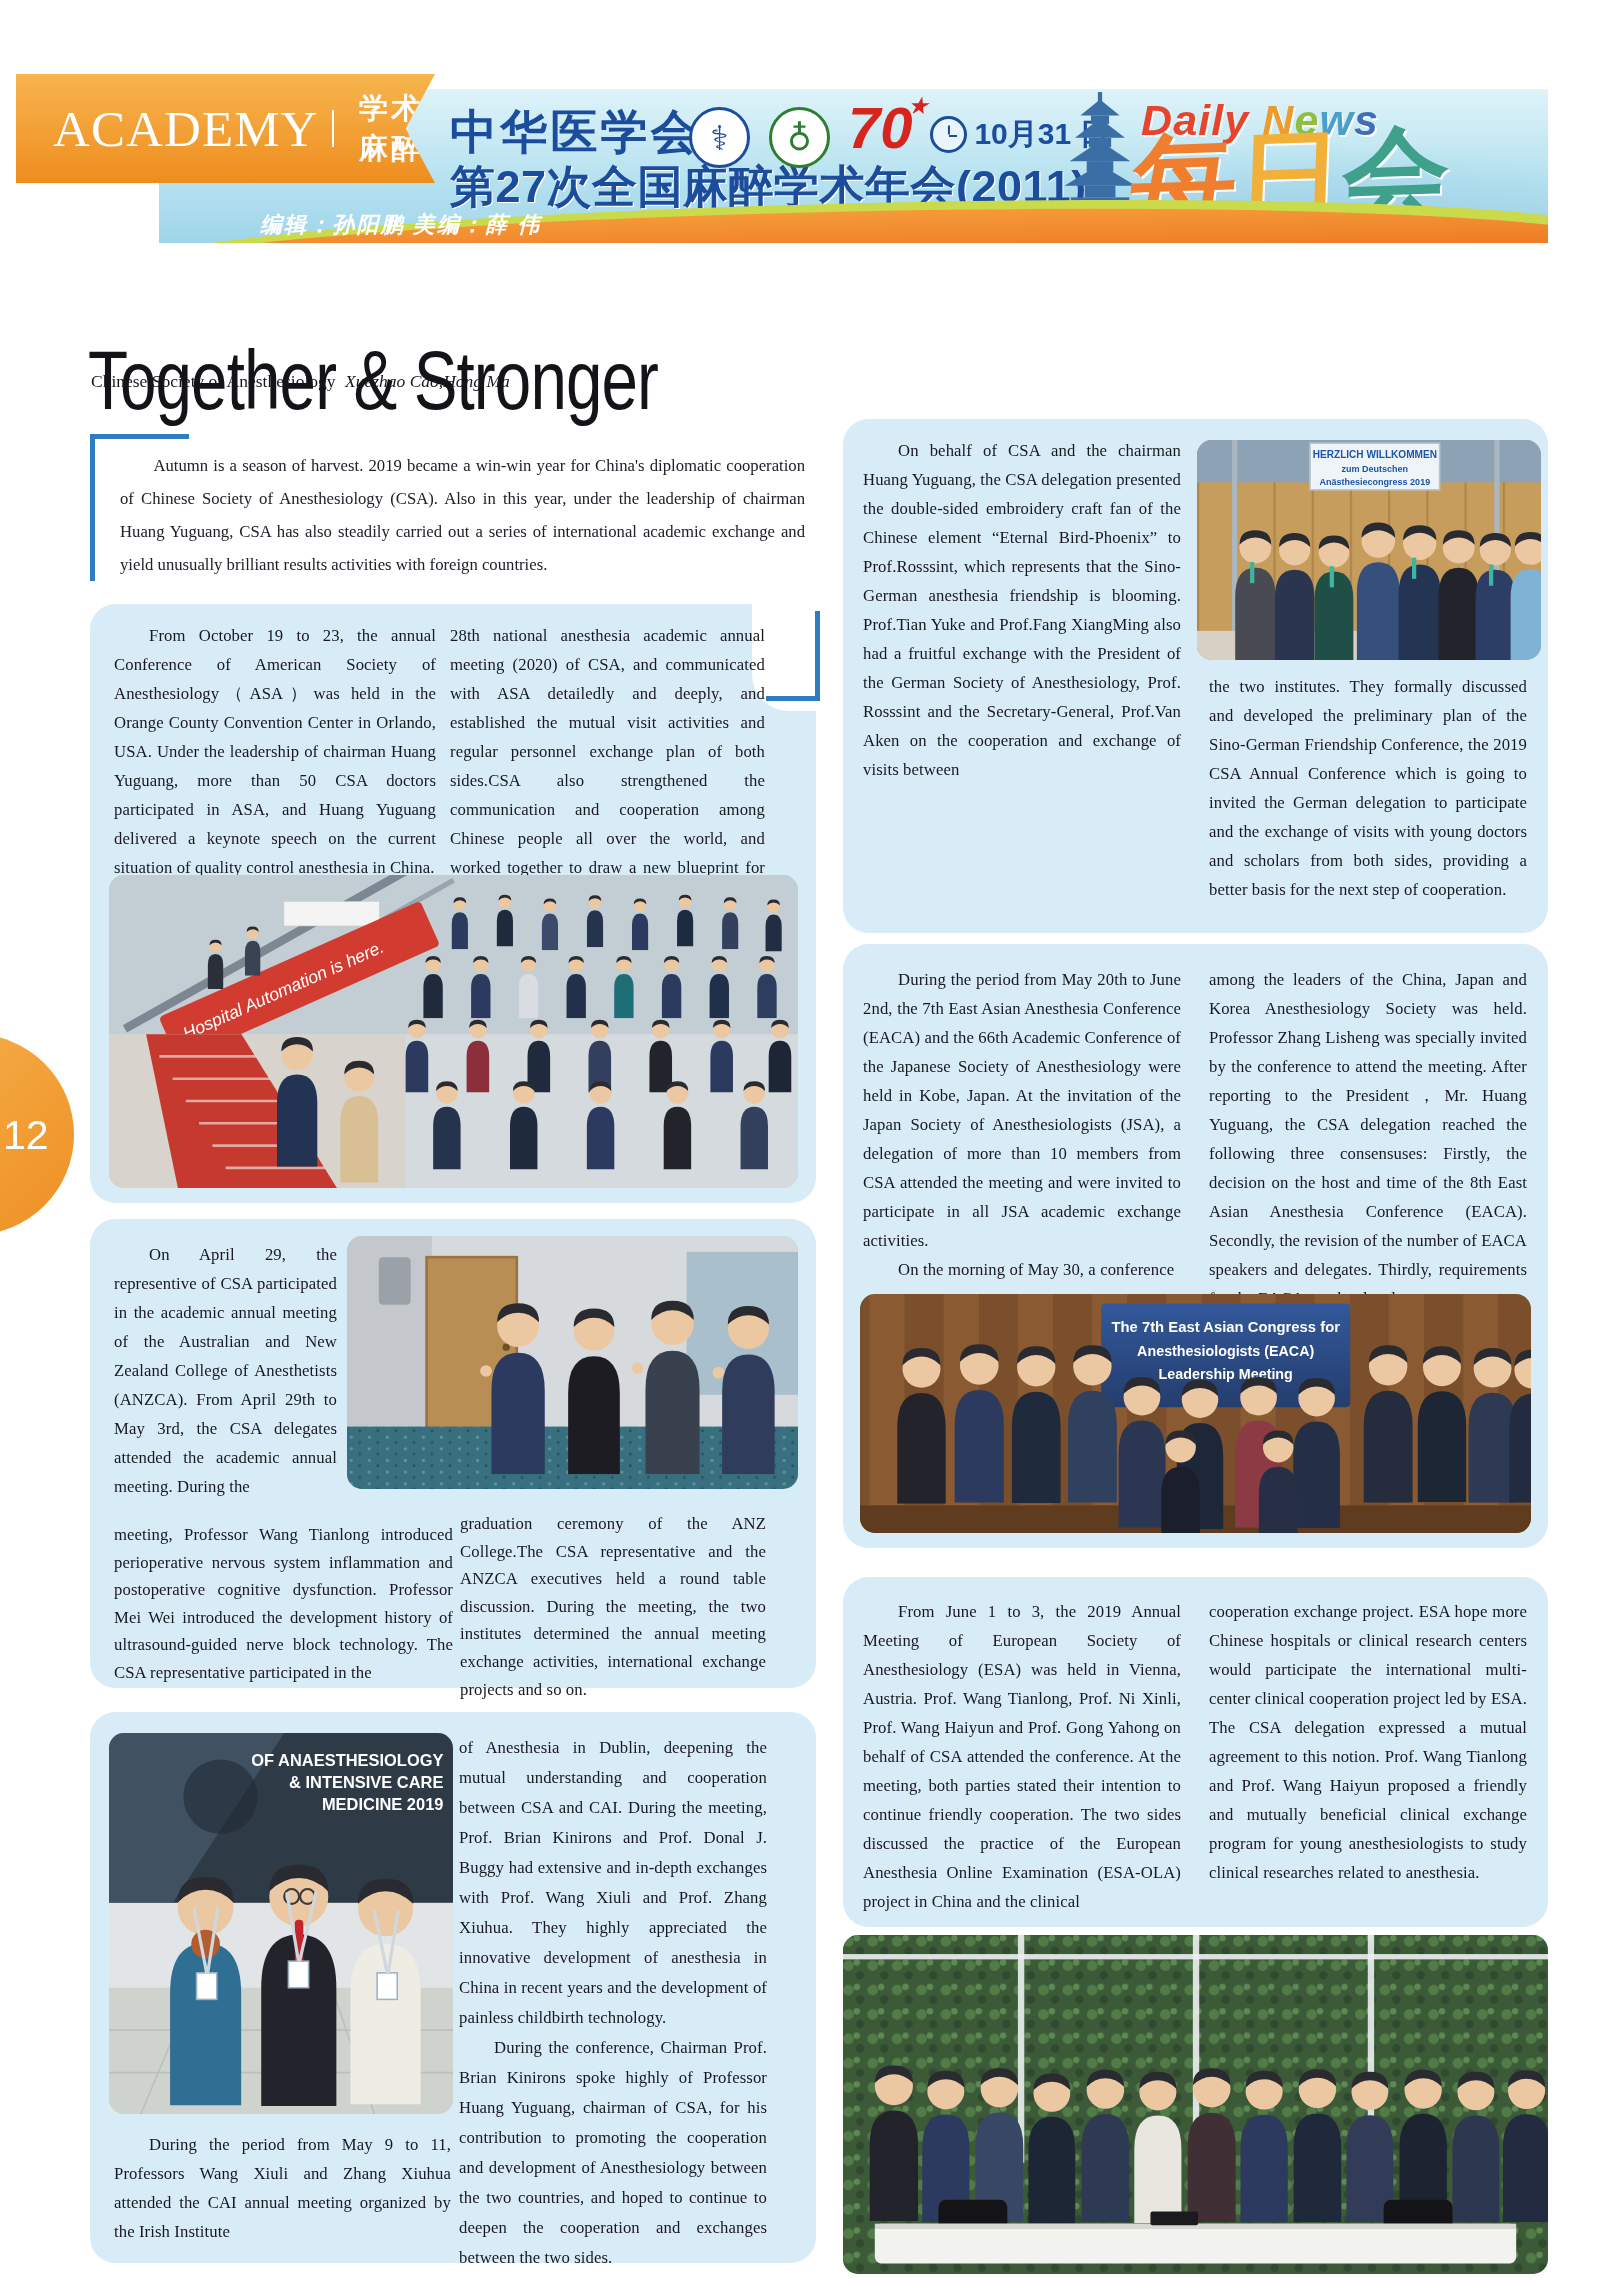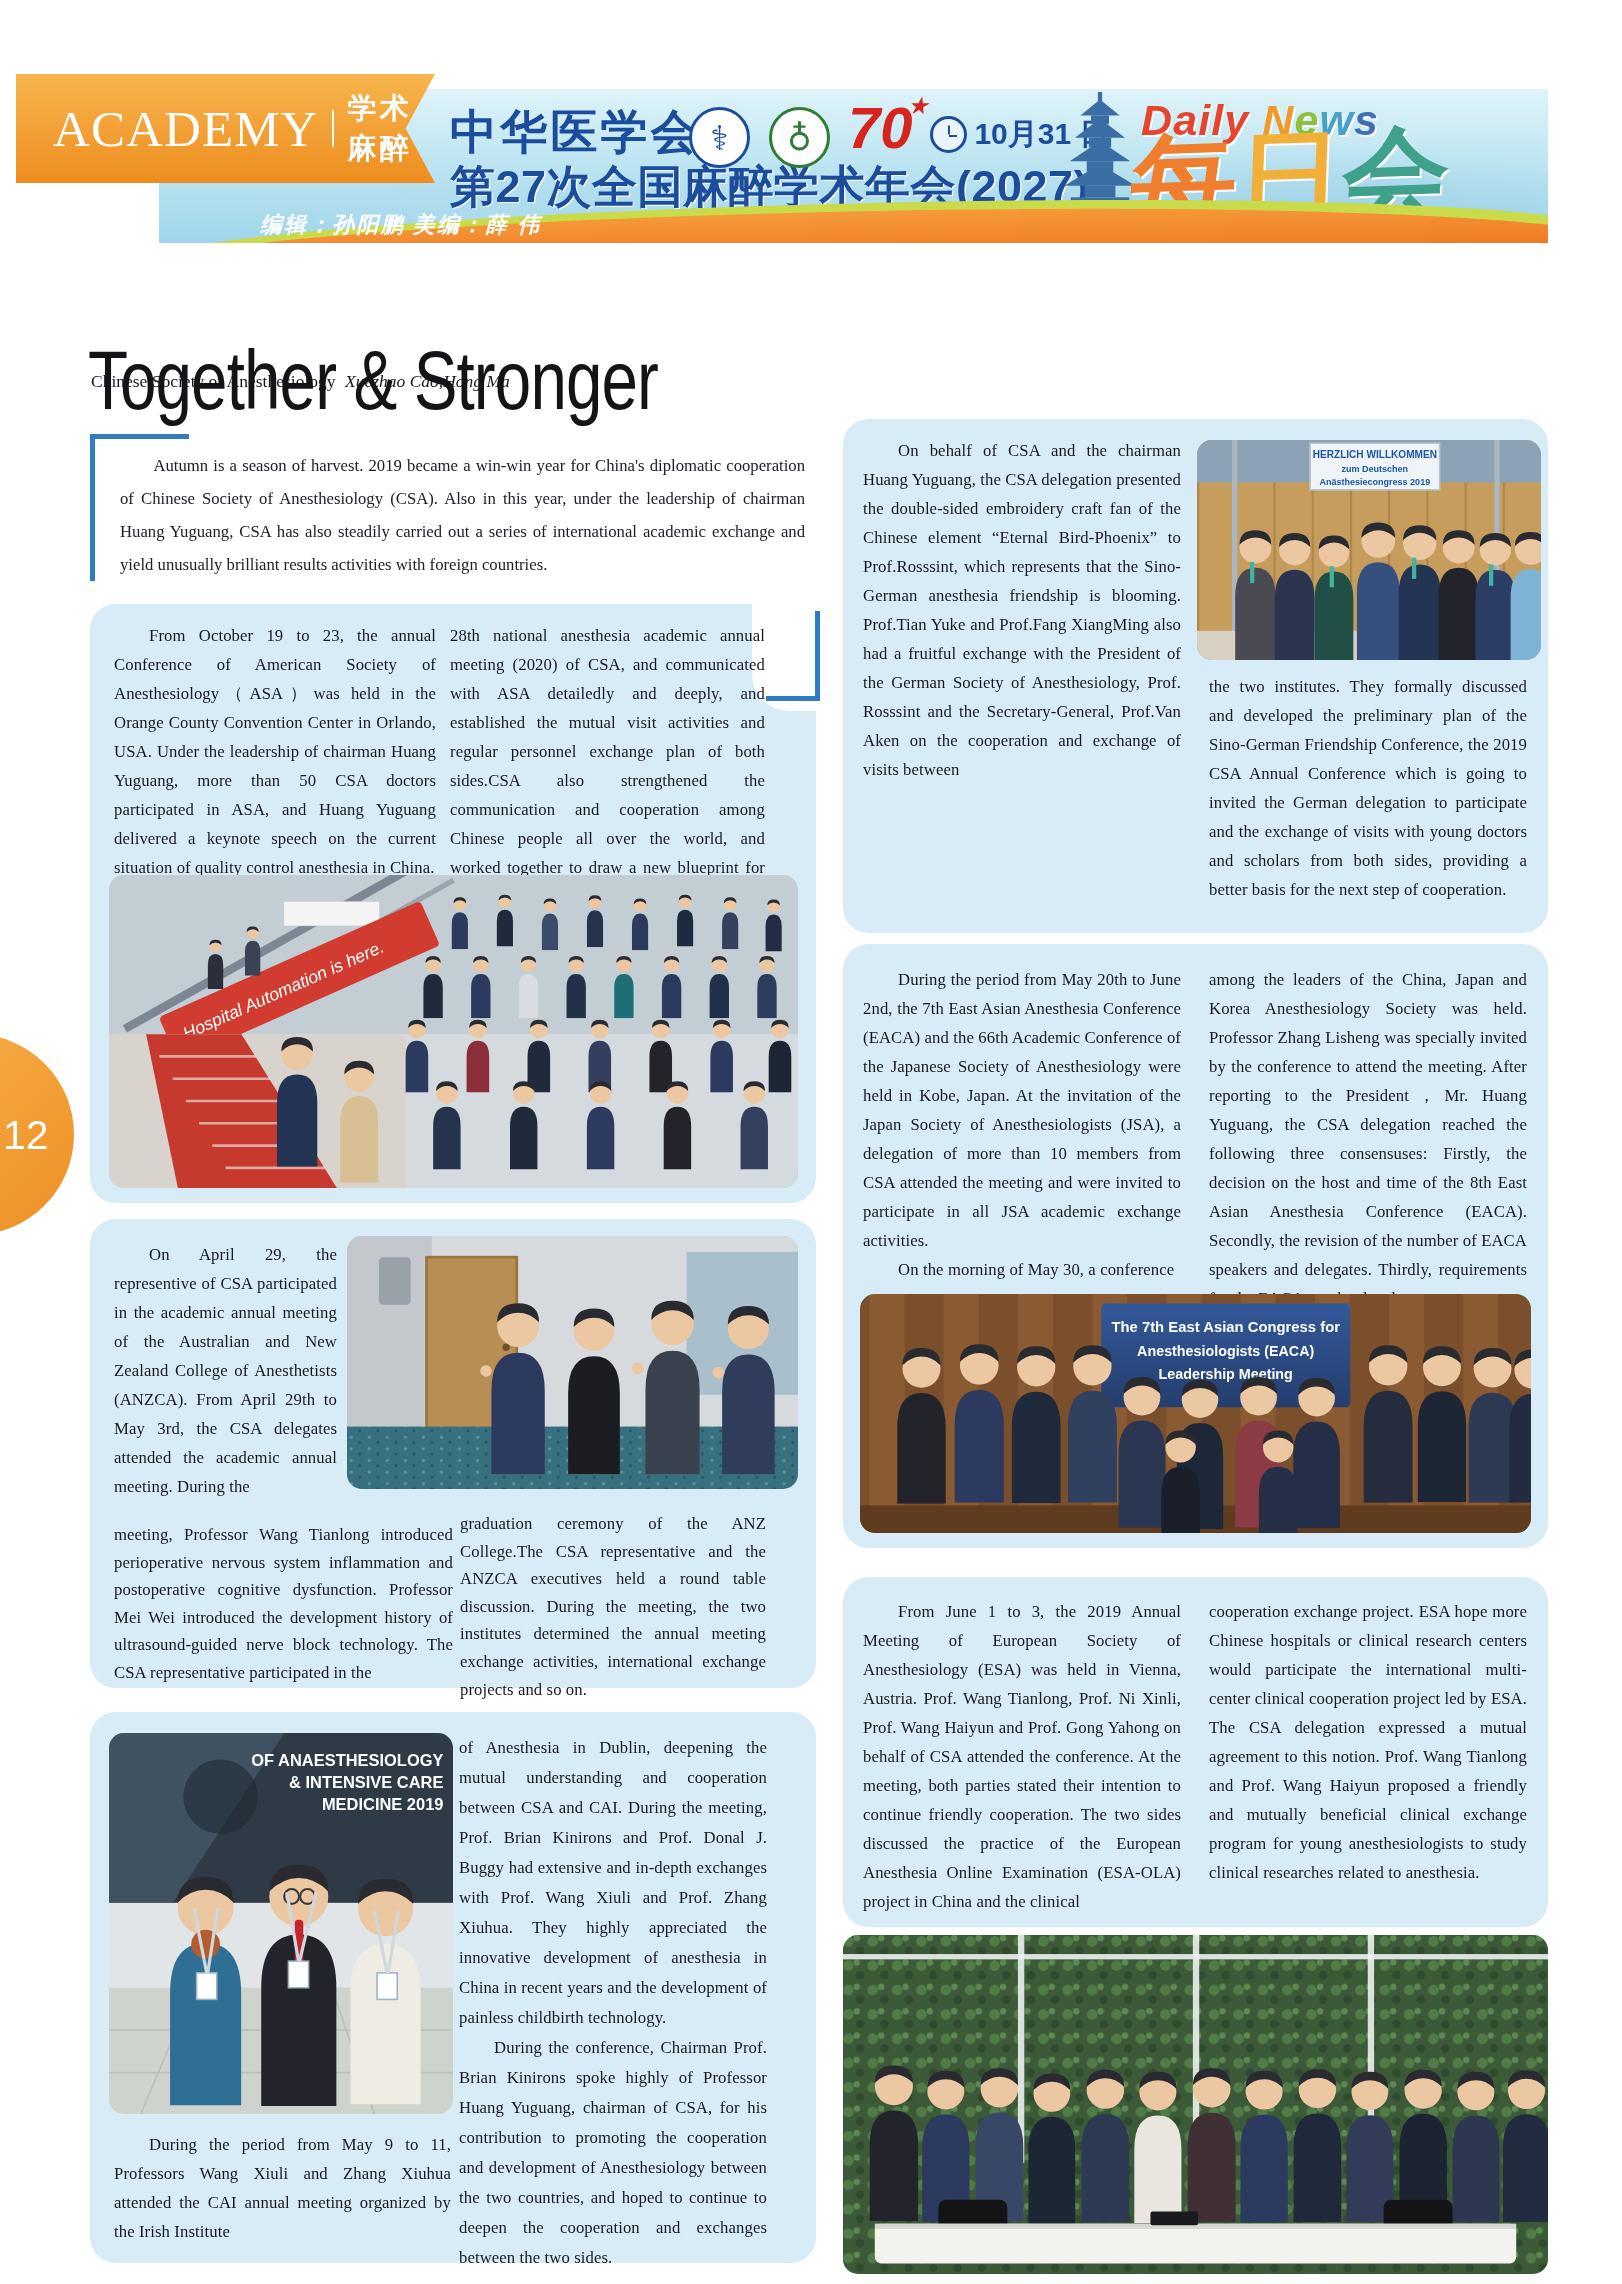--- a/index.html
+++ b/index.html
@@ -46,21 +46,21 @@
           font-weight:bold;font-size:106px;line-height:1;transform:skewX(-4deg) rotate(-2deg);
           text-shadow:2.1px 2.1px 0 #ffffff;}
   .zh1{color:#ef7f2f;}.zh2{color:#f0b03a;}.zh3{color:#3fa08c;}.zh4{color:#3b6fc0;font-size:122px;}
 
   .ribbon{position:absolute;left:16px;top:74px;width:419px;height:109px;
           background:linear-gradient(180deg,#f7b54e,#ee8d1f);
           clip-path:polygon(0 0,100% 0,93% 50%,100% 100%,0 100%);
           display:flex;align-items:center;box-shadow:0 3.2px 5.3px rgba(0,0,0,.25);}
   .ribbon .en{font-family:"Liberation Serif",serif;font-size:51px;color:#ffffff;margin-left:37px;letter-spacing:1.1px;}
   .ribbon .sep{width:2.1px;height:37px;background:#ffffff;margin:0 13.8px;}
-  .ribbon .zh{font-family:Liberation Serif, serif;font-weight:bold;font-size:29px;color:#ffffff;letter-spacing:3.2px;}
+  .ribbon .zh{font-family:Liberation Serif, serif;font-weight:bold;font-size:29px;color:#ffffff;letter-spacing:3.2px;text-align:center;}
 
   
   .h-title{position:absolute;left:88px;top:276px;font-family:"Liberation Sans",sans-serif;
           font-size:84px;font-weight:400;color:#141418;transform:scaleX(.78);transform-origin:left top;
           letter-spacing:-1.1px;white-space:nowrap;}
   .byline{position:absolute;left:91px;top:371px;font-size:17.5px;color:#16161e;}
   .byline .authors{font-style:italic;margin-left:9.5px;}
 
   
   .br-tl{position:absolute;left:90px;top:434px;width:94px;height:142px;
@@ -126,21 +126,21 @@
     </pattern>
   </defs>
 </svg>
 
 <div class="page">
 
   <div class="banner">
     <div class="mtn1"></div>
     <div class="mtn2"></div>
     <div class="org-title">中华医学会</div>
-    <div class="conf-title">第27次全国麻醉学术年会(2027)</div>
+    <div class="conf-title">第27次全国麻醉学术年会(2011)</div>
     <div class="logo cma">⚕</div>
     <div class="logo csa">♁</div>
     <div class="logo70"><span>70</span><span class="star">★</span></div>
     <div class="datewrap">
       <div class="clock"></div>
       <div class="datetext">10月31 日</div>
     </div>
     <svg class="pagoda" width="80" height="133" viewBox="0 0 150 250">
       <g fill="#3b6ea5">
         <rect x="71" y="0" width="8" height="26"></rect>

